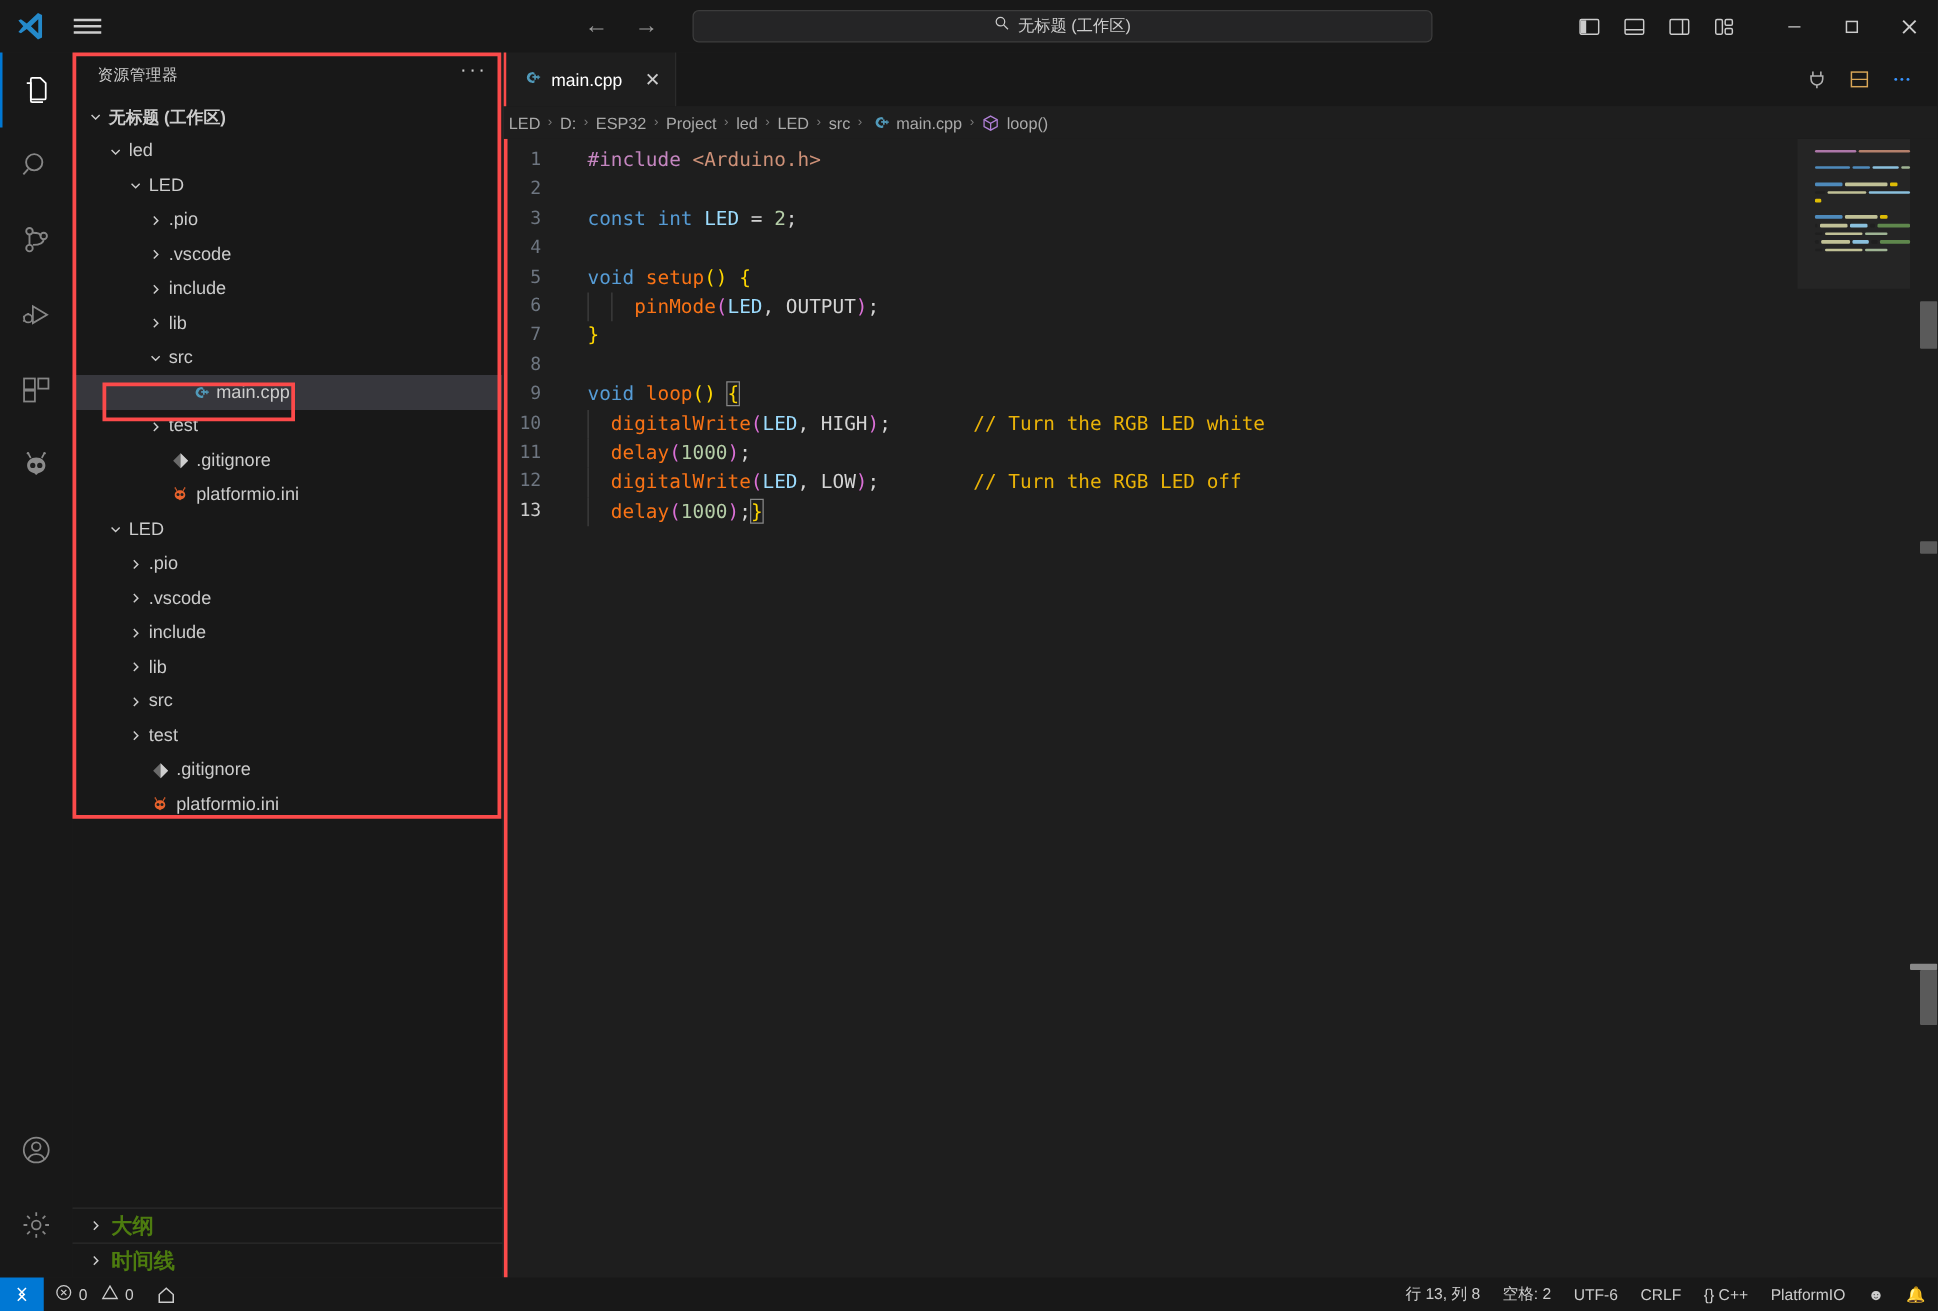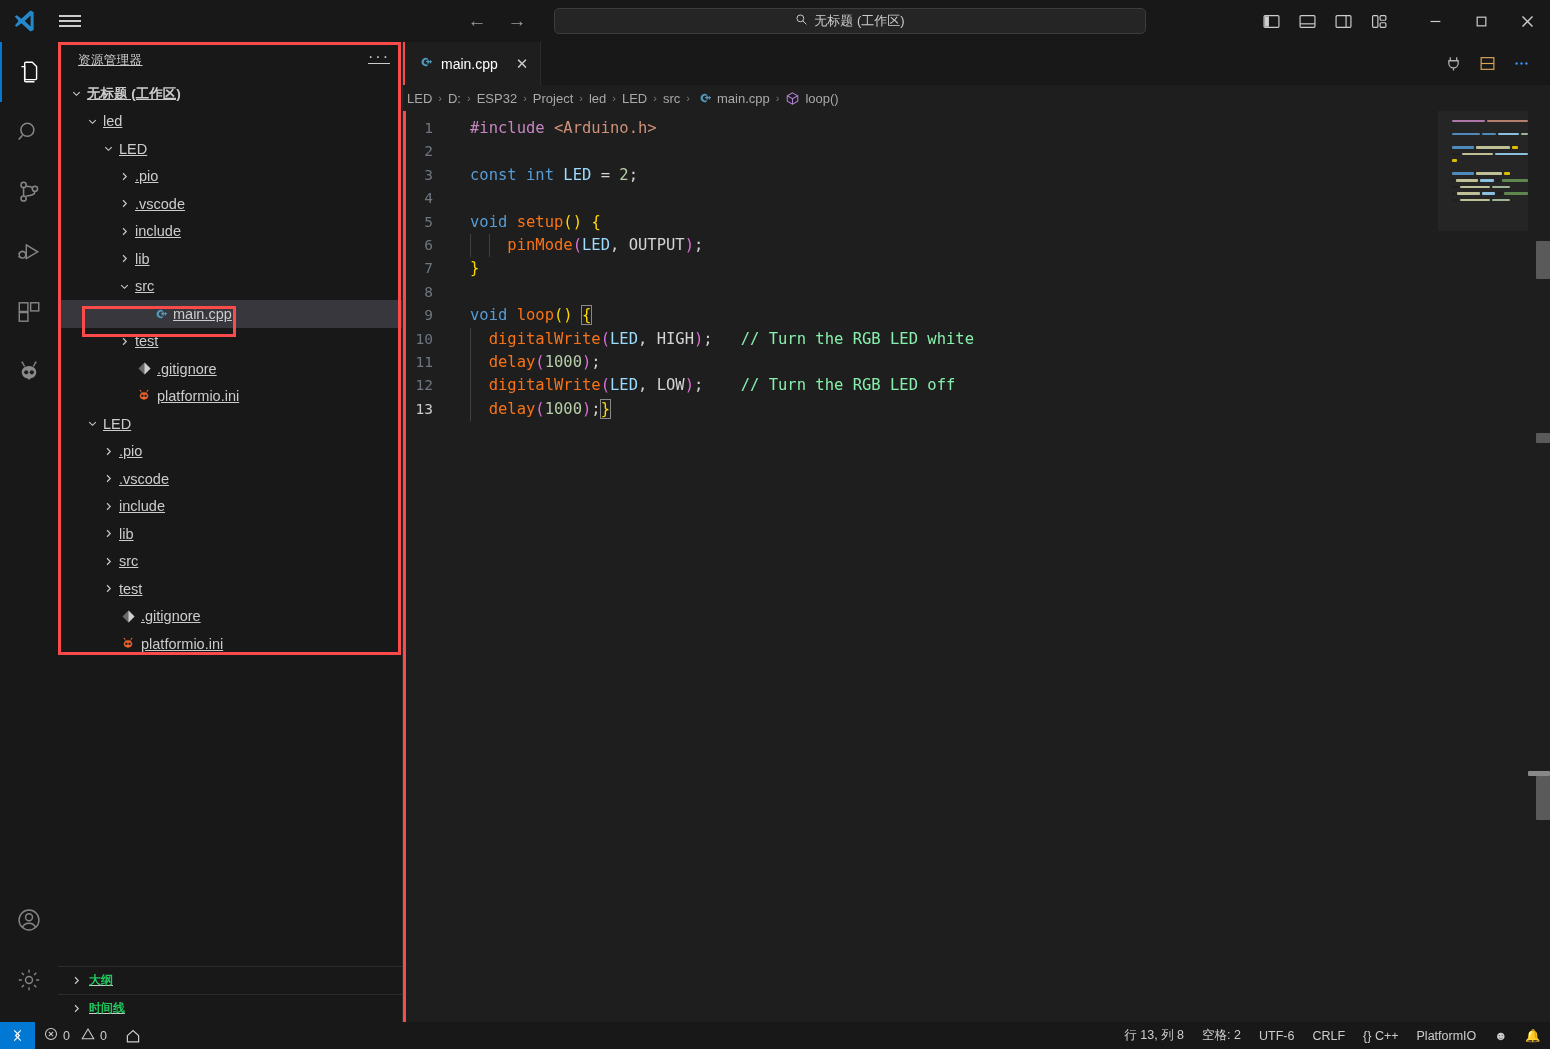--- a/index.html
+++ b/index.html
@@ -49,21 +49,21 @@
   }
   .ab-item.active { color: #ffffff; }
   .ab-item.active::before {
     content: ""; position: absolute; left: 0; top: 0; width: 2px; height: 60px; background: #0078d4;
   }
   .ab-spacer { flex: 1 1 auto; }
 
   
   .sidebar {
     width: 345px; background: #181818; flex: 0 0 345px; display: flex; flex-direction: column;
-    position: relative; border-right: 1px solid #2b2b2b; text-decoration: underline;
+    position: relative; border-right: 1px solid #2b2b2b;
   }
   .sb-header {
     height: 36px; display: flex; align-items: center; padding: 0 12px 0 20px;
     font-size: 12.5px; color: #cccccc; letter-spacing: .4px; flex: 0 0 36px;
   }
   .sb-header-actions { margin-left: auto; display: flex; align-items: center; cursor: pointer;
     color: #cccccc; font-size: 16px; letter-spacing: 2px; padding-bottom: 7px; }
   .tree { flex: 1 1 auto; overflow: hidden; padding-top: 2px; }
   .row {
     height: 27.5px; display: flex; align-items: center; font-size: 14.5px;
@@ -79,22 +79,22 @@
   .ficon { width: 22px; min-width: 22px; display: inline-flex; align-items: center; justify-content: center; }
   .row-label { padding-left: 2px; }
   .ind0 { padding-left: 10px; }
   .ind1 { padding-left: 26px; }
   .ind2 { padding-left: 42px; }
   .ind3 { padding-left: 58px; }
   .ind4 { padding-left: 74px; }
 
   .sb-sections { flex: 0 0 auto; }
   .sb-section {
-    height: 28px; display: flex; align-items: center; font-size: 12px; font-weight: bold;
-    color: #22c55e; border-top: 1px solid #2b2b2b; cursor: pointer; padding-left: 10px;
+    height: 28px; display: flex; align-items: center; font-size: 17px; font-weight: bold;
+    color: #4d7c0f; border-top: 1px solid #2b2b2b; cursor: pointer; padding-left: 10px;
   }
 
   
   .redbox { position: absolute; border: 3px solid #fb4a4a; pointer-events: none; z-index: 30; }
   #redbox-sidebar { left: 58px; top: 42px; width: 343px; height: 613px; }
   #redbox-file    { left: 82px; top: 306px; width: 154px; height: 31px; }
 
   
   .editorarea { flex: 1 1 auto; display: flex; flex-direction: column; background: #1e1e1e; min-width: 0; }
   .tabsbar { height: 43px; background: #181818; display: flex; align-items: stretch; flex: 0 0 43px; }
@@ -130,21 +130,21 @@
     color: #6e7681; font-size: 14.5px; user-select: none;
   }
   .lnum.cur { color: #cccccc; }
   .ctext { position: relative; padding-left: 15px; }
   .iguide { position: absolute; top: 0; height: 23.4px; width: 1px; background: #404040; }
 
   .kw      { color: #569cd6; }
   .fn      { color: #f97316; }
   .var     { color: #9cdcfe; }
   .num     { color: #b5cea8; }
-  .cmt     { color: #86efac; }
+  .cmt     { color: #eab308; margin-left: 38px; }
   .pre     { color: #c586c0; }
   .inc     { color: #ce9178; }
   .op      { color: #d4d4d4; }
   .par1    { color: #ffd700; }
   .par2    { color: #da70d6; }
   .plain   { color: #d4d4d4; }
   .brmatch { outline: 1px solid #888; outline-offset: 0px; }
 
   .minimap {
     position: absolute; right: 22px; top: 0; width: 90px; bottom: 0; background: #1e1e1e;

